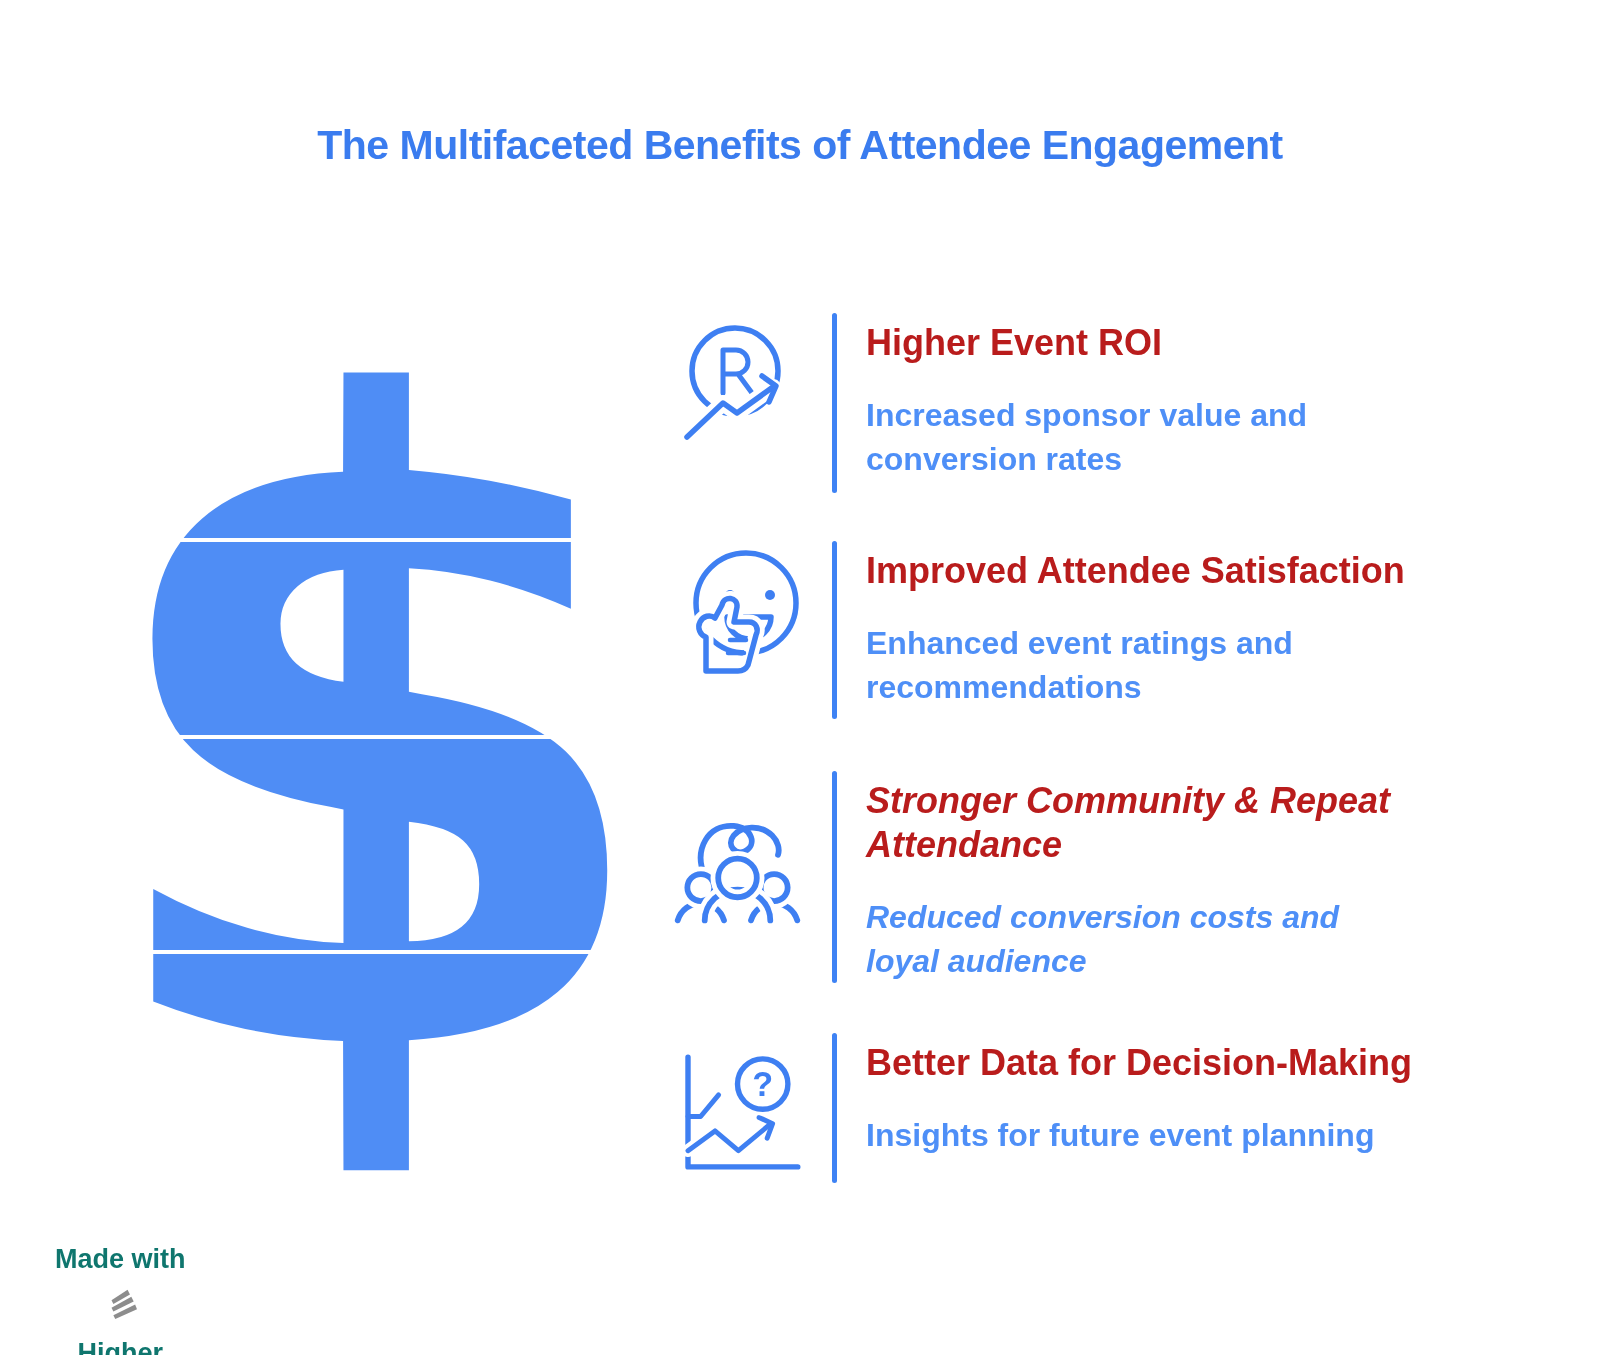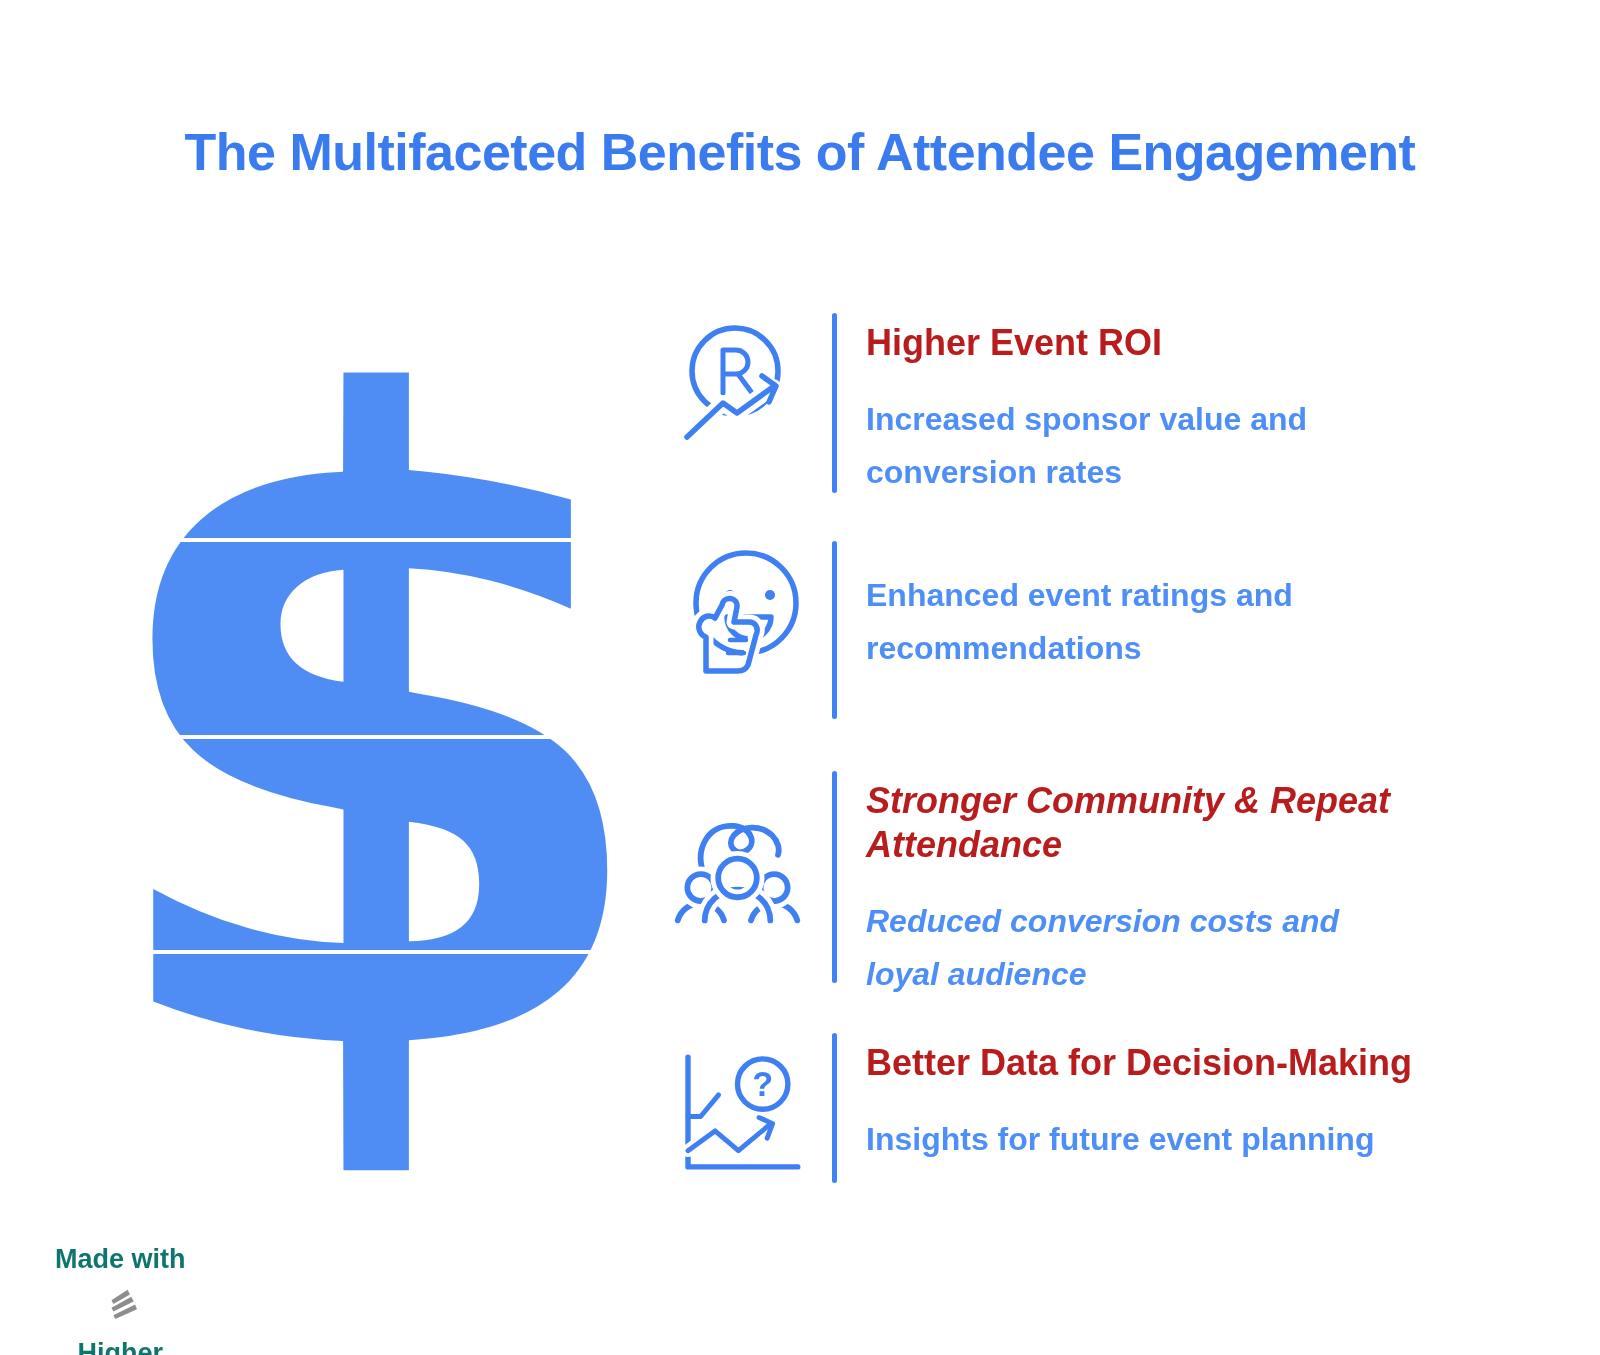--- a/index.html
+++ b/index.html
@@ -7,21 +7,21 @@
   body {
     position:relative;
     width:1600px; height:1355px;
     background:#ffffff;
     font-family:"Liberation Sans", sans-serif;
     overflow:hidden;
   }
   .title {
     position:absolute; left:0; right:0; top:122px;
     text-align:center;
-    font-size:52px; font-weight:bold; letter-spacing:-0.5px;
+    font-size:41px; font-weight:bold; letter-spacing:-0.5px;
     color:#3A7CEF;
   }
   
   .dollar {
     position:absolute; left:71px; top:237px; width:560px; height:1000px;
     font-family:"DejaVu Sans", sans-serif;
     font-weight:bold; font-size:880px; line-height:1000px;
     color:#4F8DF5; text-align:center;
     transform:scaleX(0.94); transform-origin:center;
     z-index:1;
@@ -49,21 +49,21 @@
     background:#3E82F4; border-radius:3px;
   }
   .text-block { position:absolute; left:206px; top:0; width:548px; }
   .heading {
     margin-top:8px;
     font-size:36px; font-weight:bold; line-height:44px;
     color:#b91c1c;
   }
   .desc {
     margin-top:28px;
-    font-size:32px; font-weight:bold; line-height:53px;
+    font-size:32px; font-weight:bold; line-height:44px;
     color:#4E8FF7;
   }
   svg .stroke { fill:none; stroke:#3E7FF2; stroke-linecap:round; stroke-linejoin:round; }
   svg .casing { fill:none; stroke:#ffffff; stroke-linecap:round; stroke-linejoin:round; }
   svg .fill   { fill:#3E7FF2; stroke:none; }
   svg text.glyph {
     fill:#3E7FF2;
     font-family:"Liberation Sans", sans-serif; font-weight:bold;
   }
   .watermark {
@@ -107,20 +107,21 @@
       <circle class="fill" cx="60" cy="50" r="5"></circle>
       <circle class="fill" cx="100" cy="50" r="5"></circle>
       <path class="stroke" stroke-width="5.5" d="M57,72 h44 a22,22 0 0 1 -44,0 z"></path>
       <path class="casing" stroke-width="15" d="M36,126 V92 C30,90 27,83 30,77 C33,71 40,69 45,73 L52,60 C54,50 68,52 67,62 L64,77 H79 C86,77 89,84 86,90 L78,120 C76,124 72,126 68,126 Z"></path>
       <path class="stroke" stroke-width="5.5" d="M36,126 V92 C30,90 27,83 30,77 C33,71 40,69 45,73 L52,60 C54,50 68,52 67,62 L64,77 H79 C86,77 89,84 86,90 L78,120 C76,124 72,126 68,126 Z"></path>
       <path class="stroke" stroke-width="4.5" d="M60,95 h16 M58,108 h16"></path>
     </svg>
   </div>
   <div class="divider"></div>
   <div class="text-block">
+    <div class="heading">Improved Attendee Satisfaction</div>
     <div class="desc">Enhanced event ratings and recommendations</div>
   </div>
 </div>
 
 <div class="row row-3">
   <div class="icon-box">
     <svg width="140" height="150" viewBox="0 0 140 150">
       <path class="stroke" stroke-width="6" d="M36,102 C24,74 40,48 66,50 C86,52 90,70 78,76 C68,81 58,70 66,60 C74,50 94,48 106,60 C112,66 114,74 112,80"></path>
       <path class="stroke" stroke-width="6" d="M8,148 a25,25 0 0 1 48,0"></path>
       <path class="stroke" stroke-width="6" d="M84,148 a25,25 0 0 1 48,0"></path>

